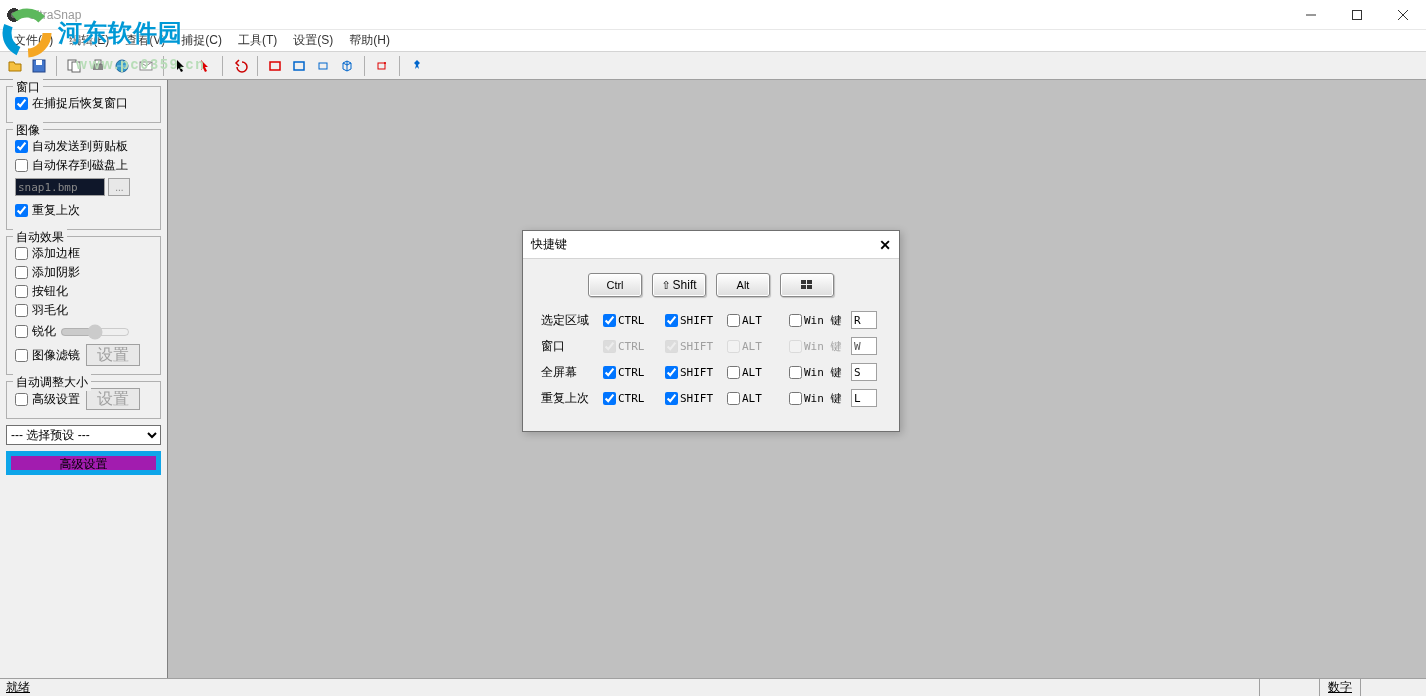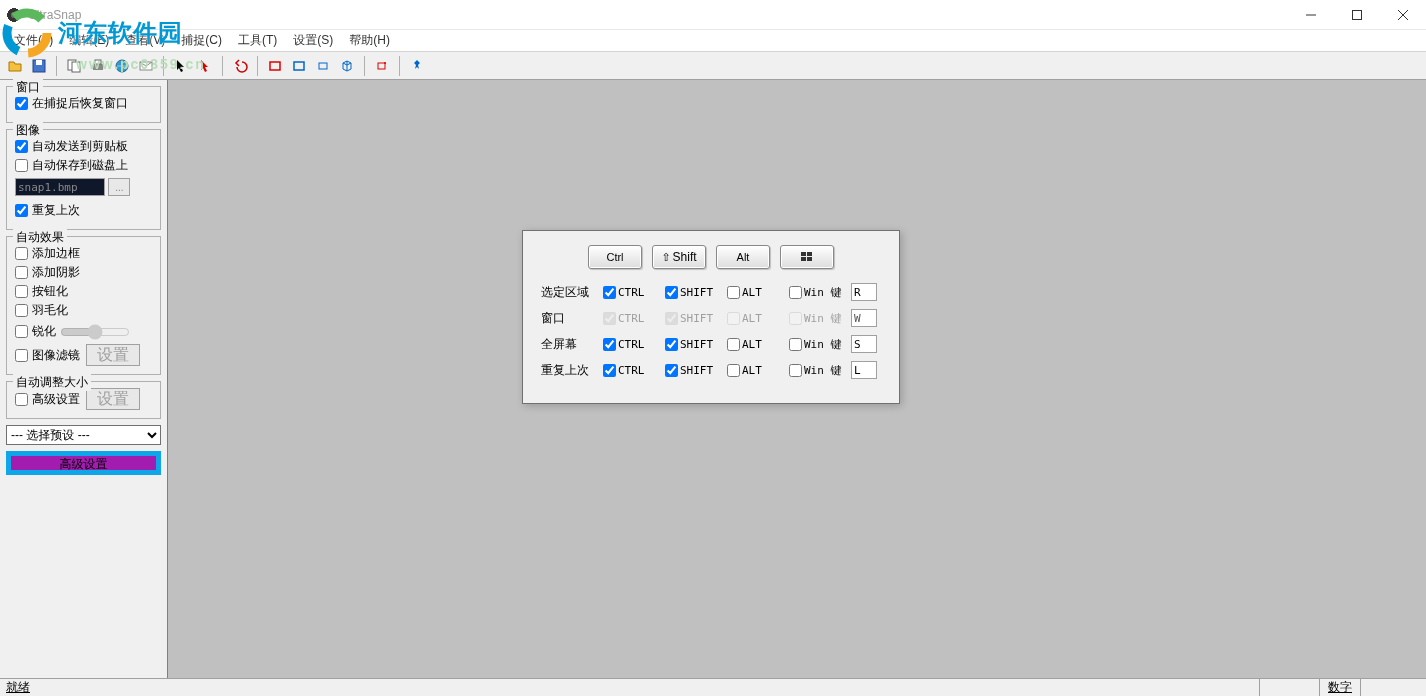--- a/index.html
+++ b/index.html
@@ -286,20 +286,24 @@
     </div>
 
     <select class="sel"><option>--- 选择预设 ---</option></select>
     <button class="wide-btn">高级设置</button>
   </div>
 
   <div class="canvas"></div>
 </div>
 
 <div class="dialog">
+  <div class="dlg-title">
+    <span>快捷键</span>
+    <span class="dlg-close">✕</span>
+  </div>
   <div class="dlg-body">
     <div class="modbtns">
       <div class="modbtn">Ctrl</div>
       <div class="modbtn">⇧ <span>Shift</span></div>
       <div class="modbtn">Alt</div>
       <div class="modbtn">
           <svg width="14" height="12">
             <rect x="1" y="1" width="5" height="4" fill="#333"></rect>
             <rect x="7" y="1" width="5" height="4" fill="#333"></rect>
             <rect x="1" y="6" width="5" height="4" fill="#333"></rect>

